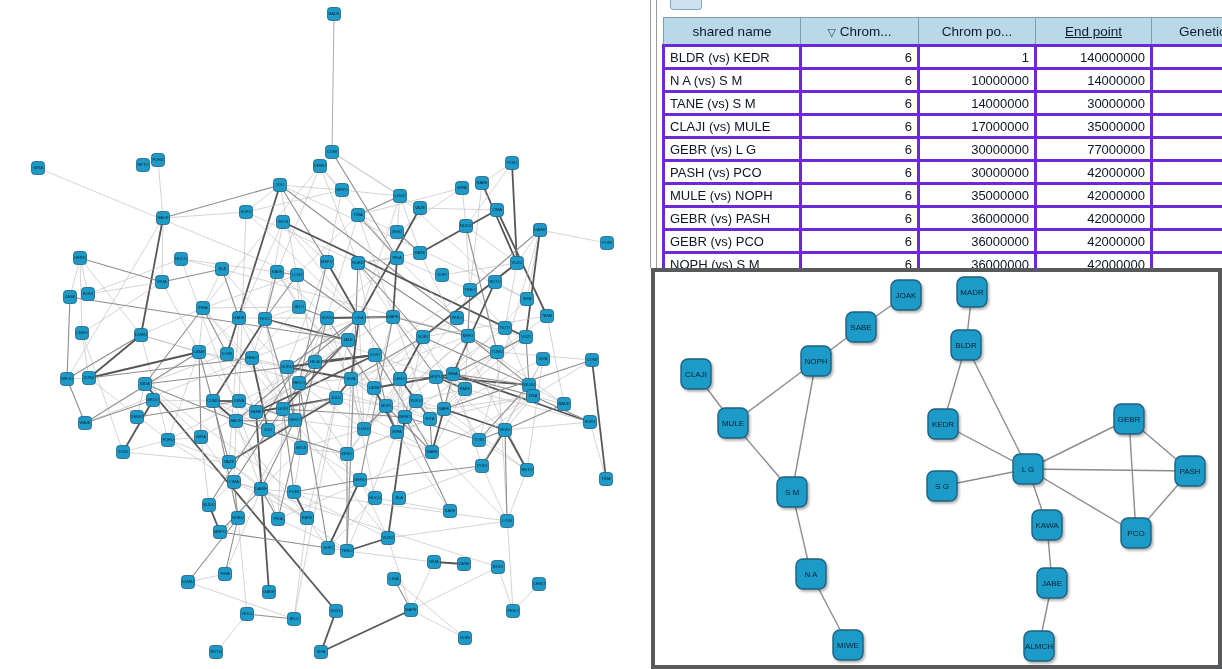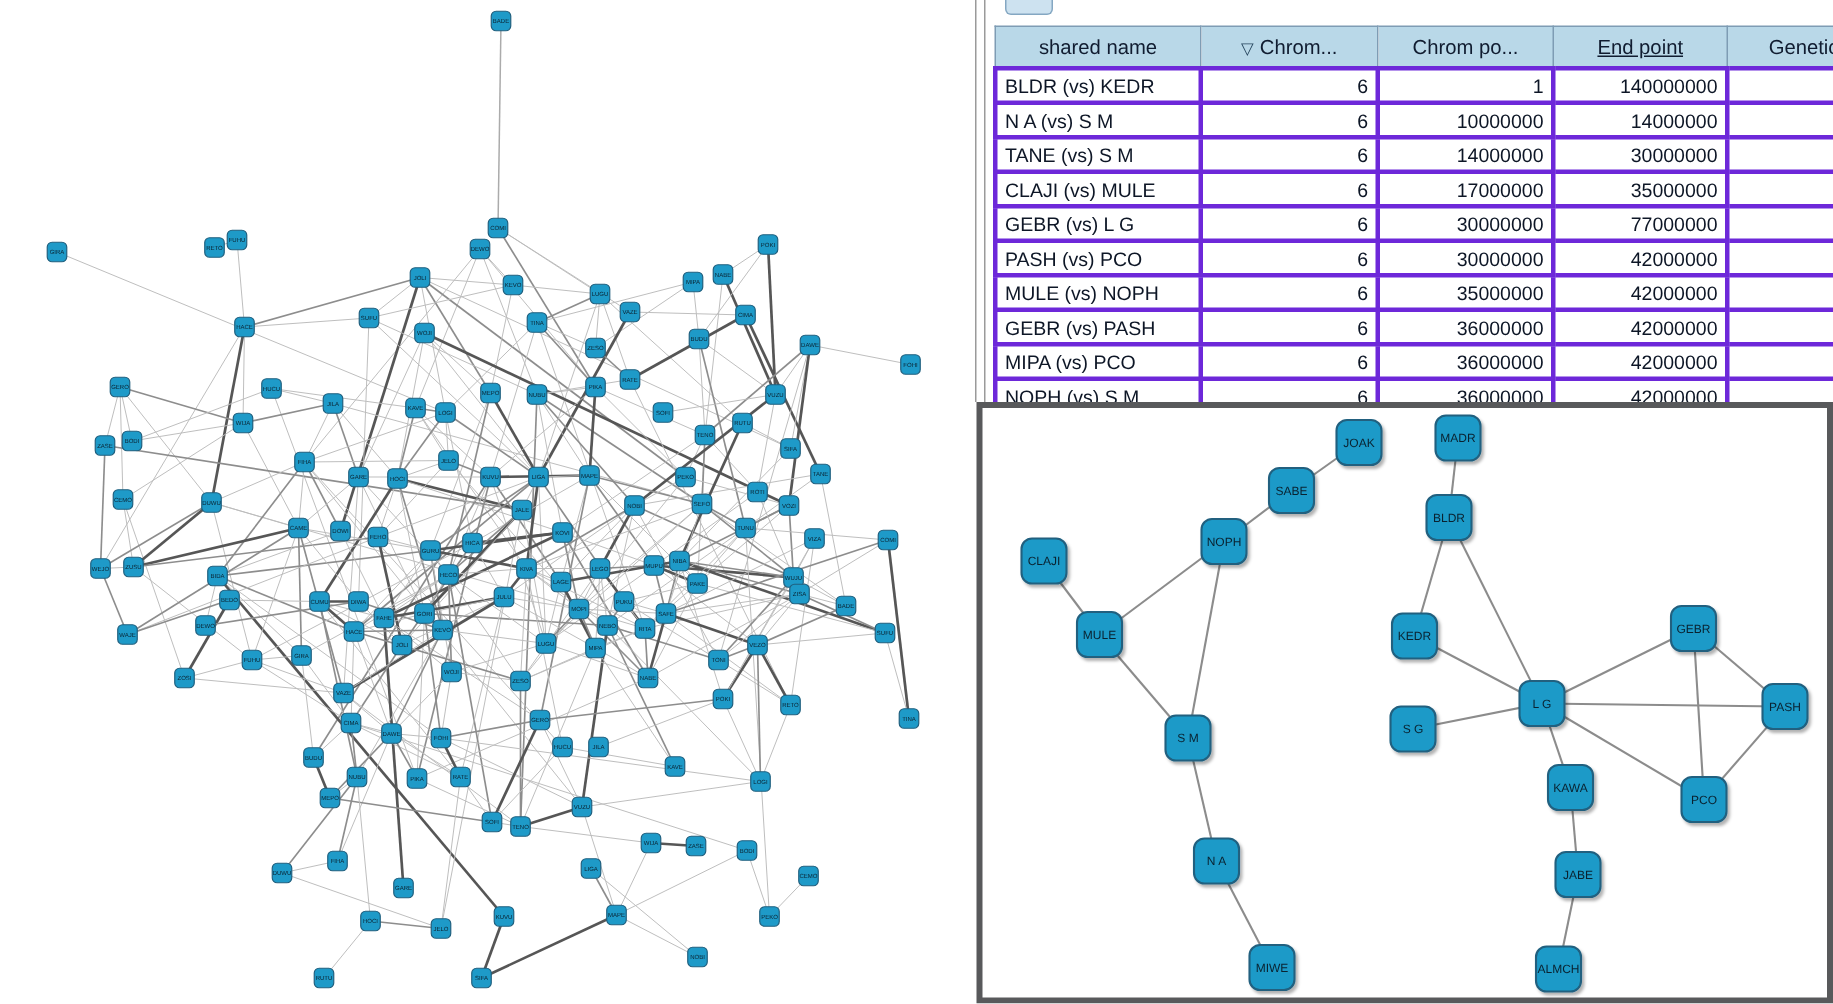--- a/index.html
+++ b/index.html
@@ -1131,21 +1131,21 @@
             <td class="num">10.5</td>
           </tr>
           <tr>
             <td class="name">GEBR (vs) PASH</td>
             <td class="num">6</td>
             <td class="num">36000000</td>
             <td class="num">42000000</td>
             <td class="num">8.9</td>
           </tr>
           <tr>
-            <td class="name">MIPA (vs) PCO</td>
+            <td class="name">GEBR (vs) PCO</td>
             <td class="num">6</td>
             <td class="num">36000000</td>
             <td class="num">42000000</td>
             <td class="num">8.4</td>
           </tr>
           <tr>
             <td class="name">NOPH (vs) S M</td>
             <td class="num">6</td>
             <td class="num">36000000</td>
             <td class="num">42000000</td>

